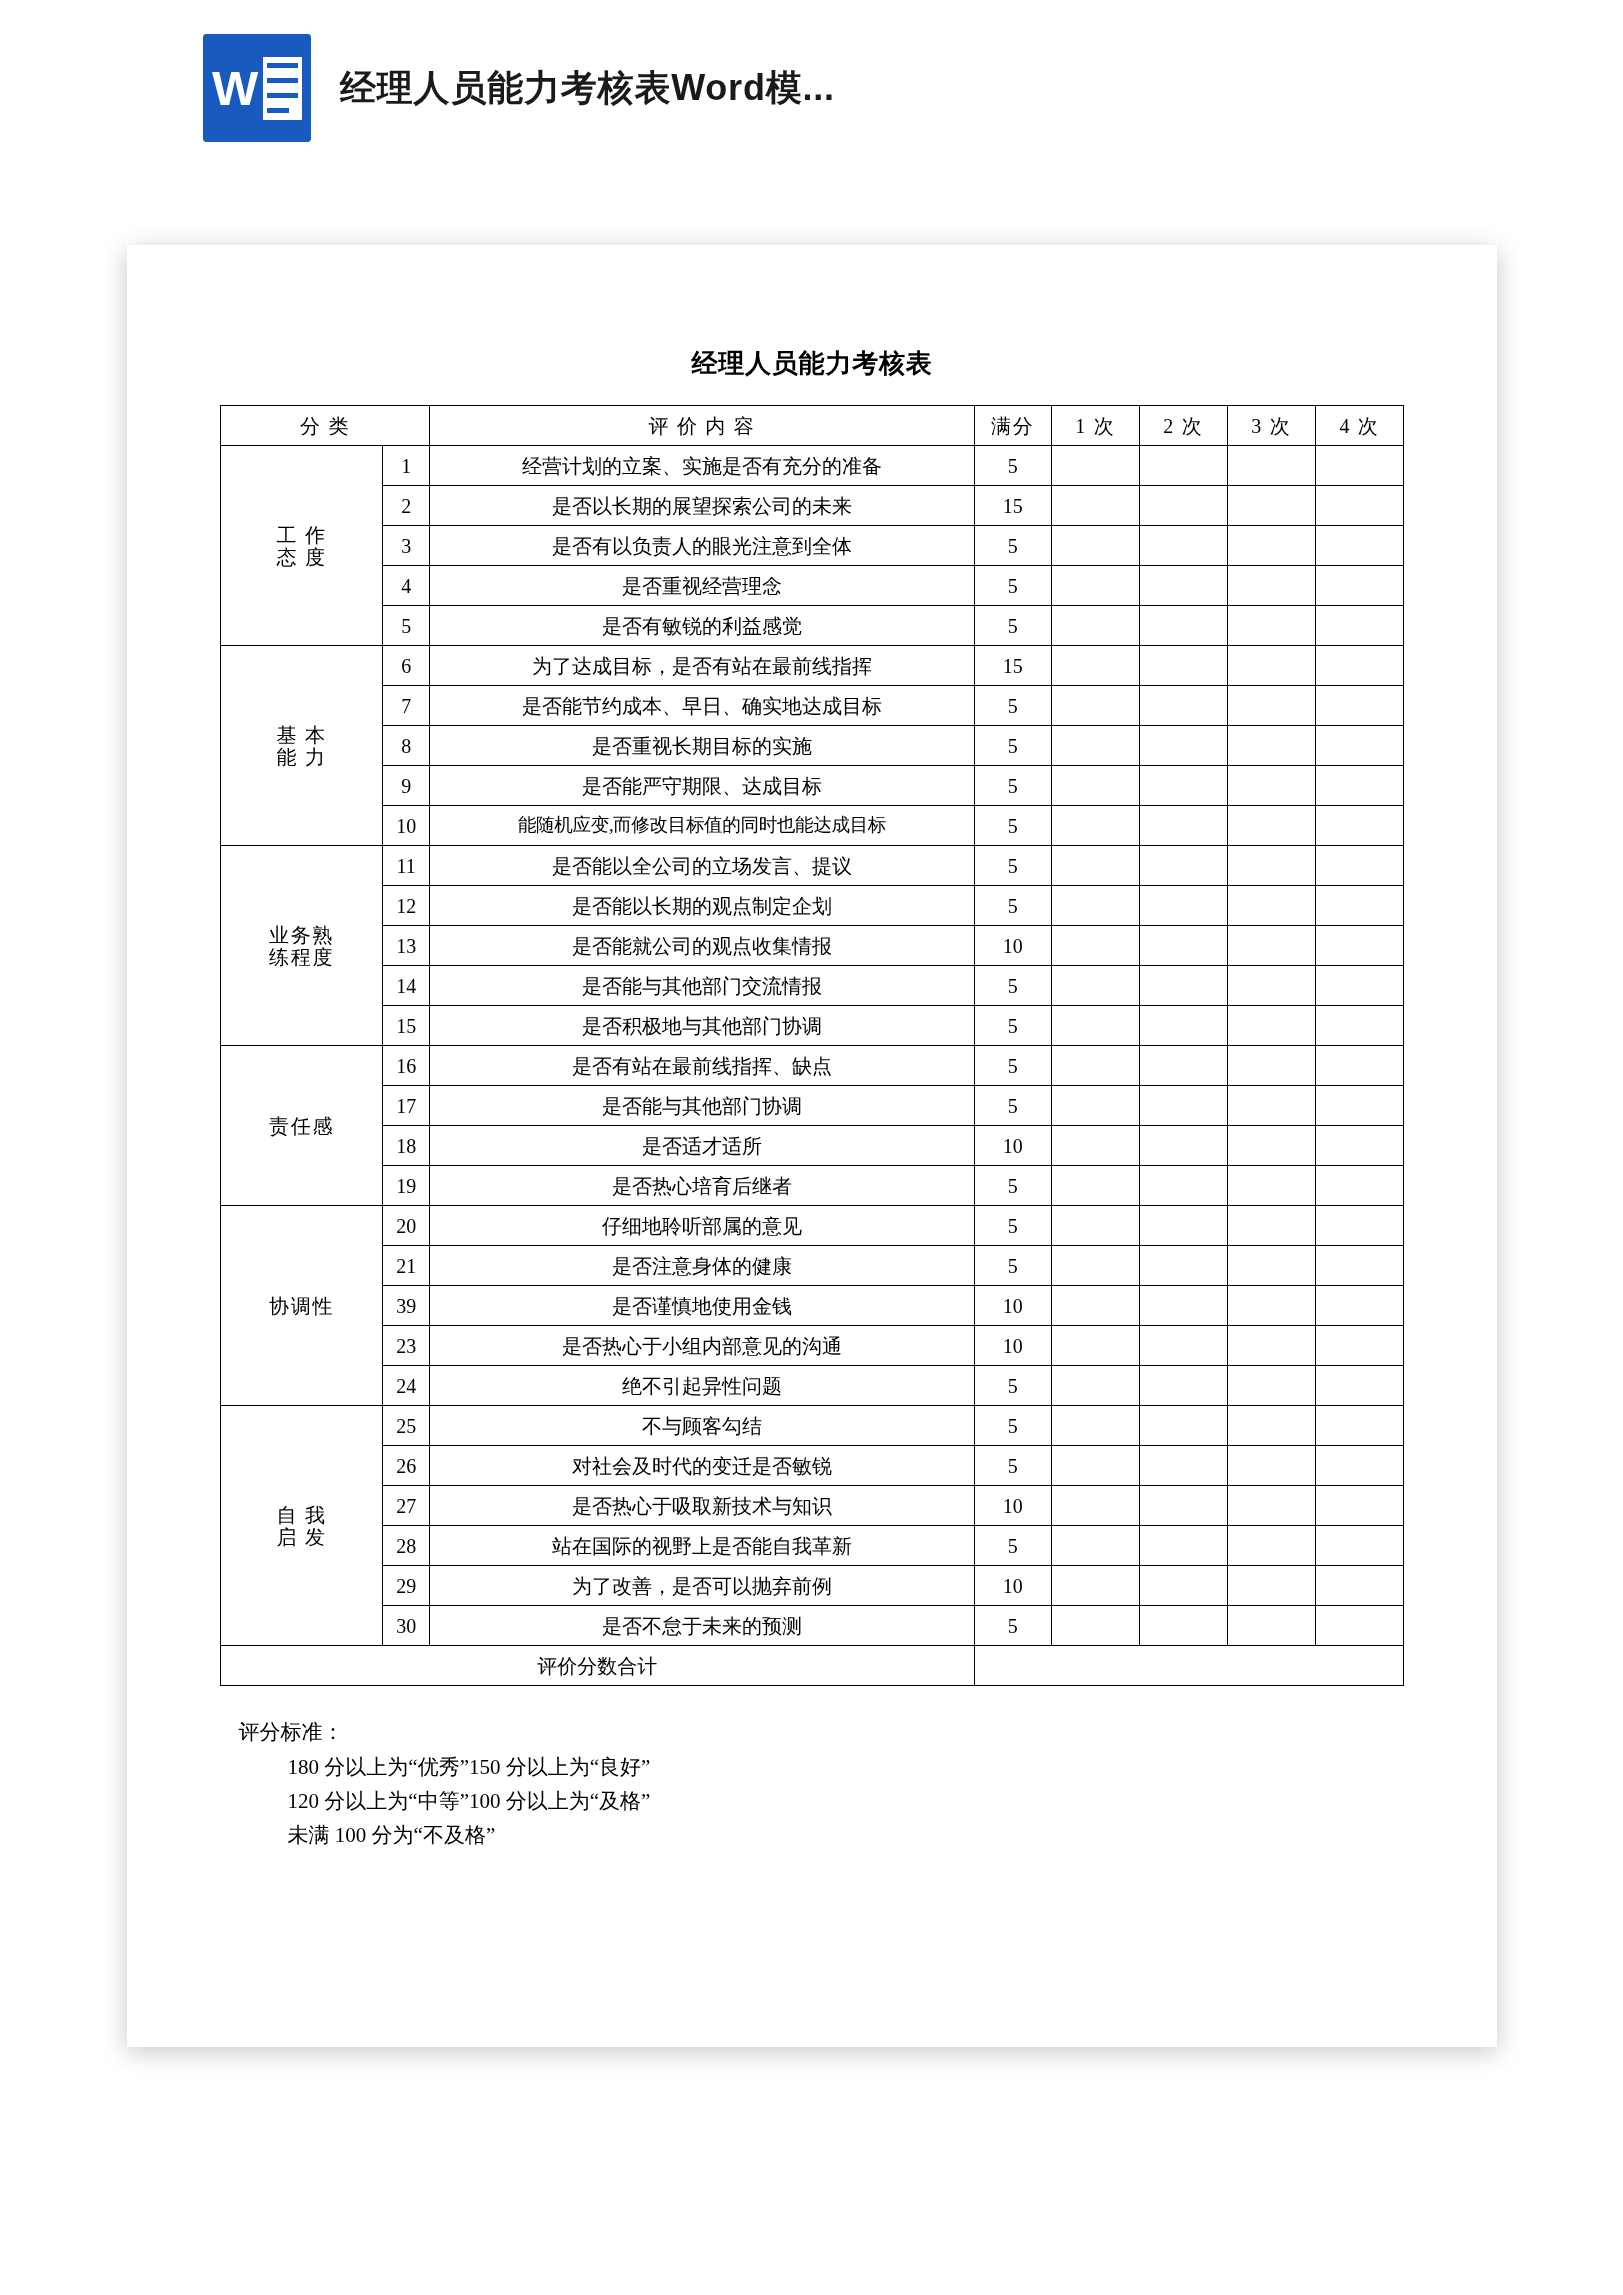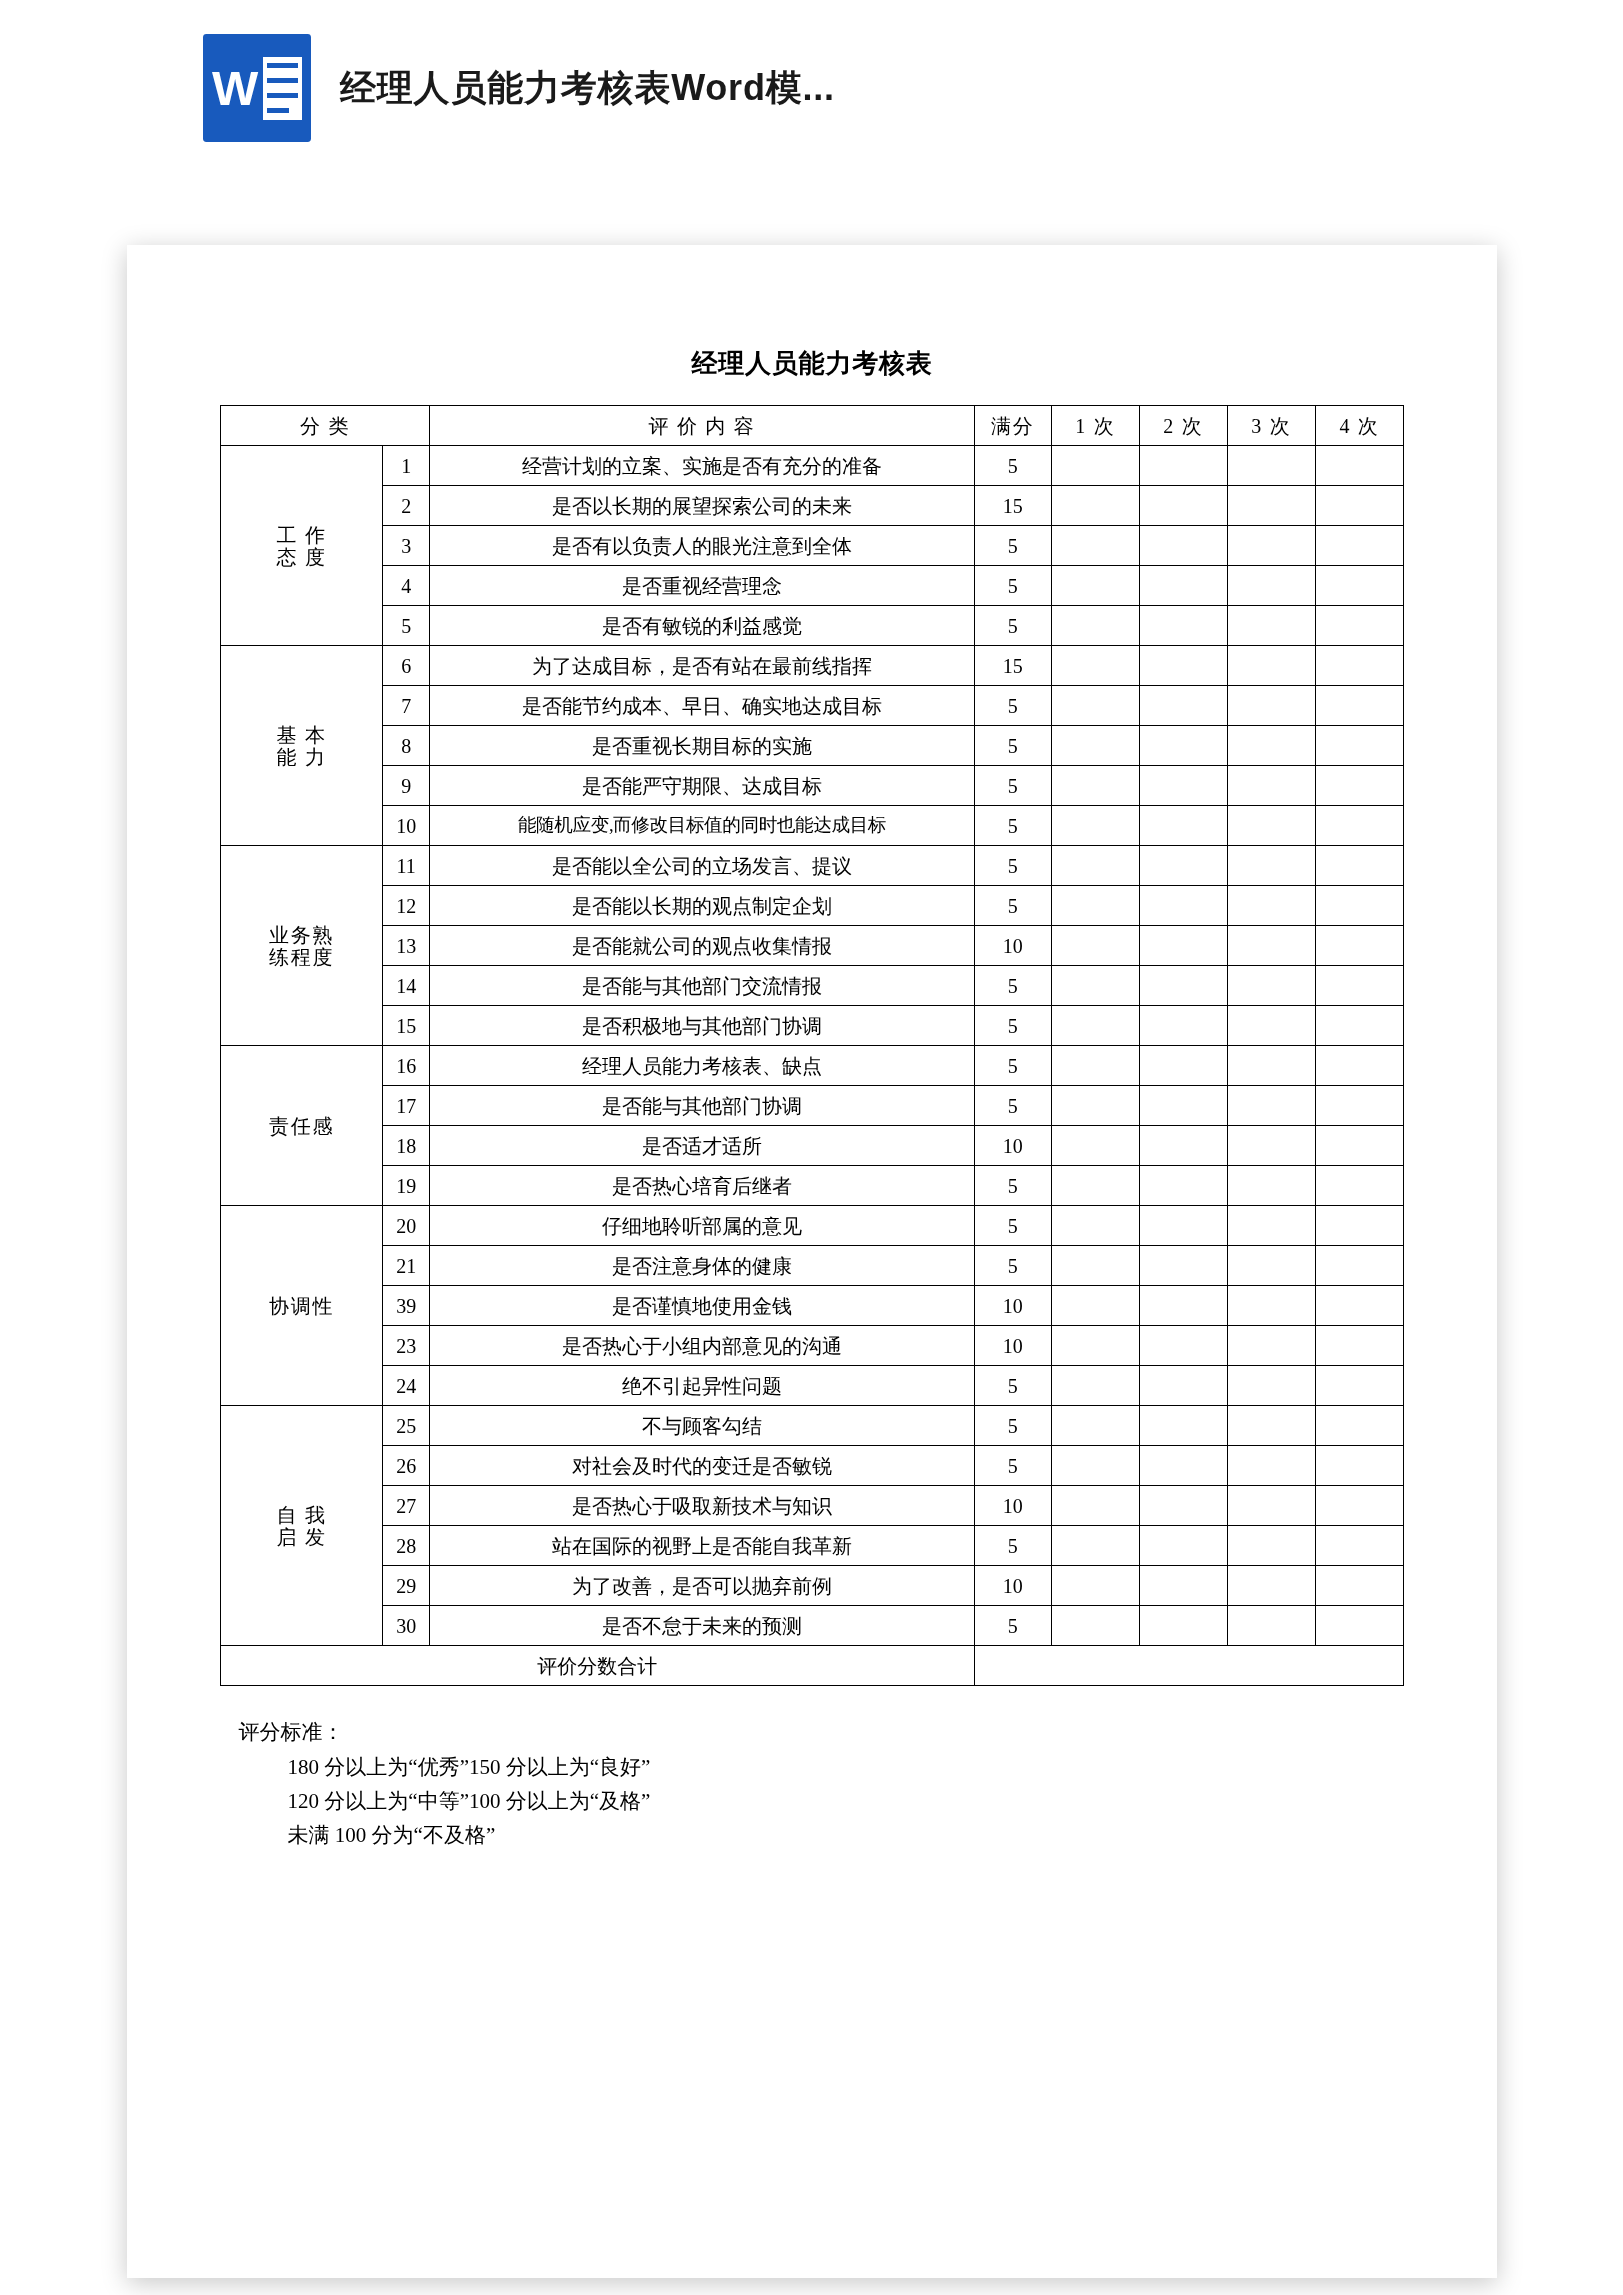--- a/index.html
+++ b/index.html
@@ -91,21 +91,21 @@
     letter-spacing: 3.4px;
     text-align: center;
   }
 
   
   .sheet {
     position: absolute;
     left: 127px;
     top: 245px;
     width: 1370px;
-    height: 2033px;
+    height: 1802px;
     background: #ffffff;
     box-shadow: 0 5px 24px rgba(0,0,0,0.22);
     box-sizing: border-box;
     padding: 101px 93px 34px 93px;
   }
 
   .doc-title {
     text-align: center;
     font-size: 26px;
     font-weight: bold;
@@ -341,21 +341,21 @@
             <td class="content-cell">是否积极地与其他部门协调</td>
             <td>5</td>
             <td></td>
             <td></td>
             <td></td>
             <td></td>
           </tr>
           <tr>
             <td class="cat-cell" rowspan="4">责任感</td>
             <td>16</td>
-            <td class="content-cell">经理人员能力考核表、缺点</td>
+            <td class="content-cell">是否有站在最前线指挥、缺点</td>
             <td>5</td>
             <td></td>
             <td></td>
             <td></td>
             <td></td>
           </tr>
           <tr>
             <td>17</td>
             <td class="content-cell">是否能与其他部门协调</td>
             <td>5</td>

